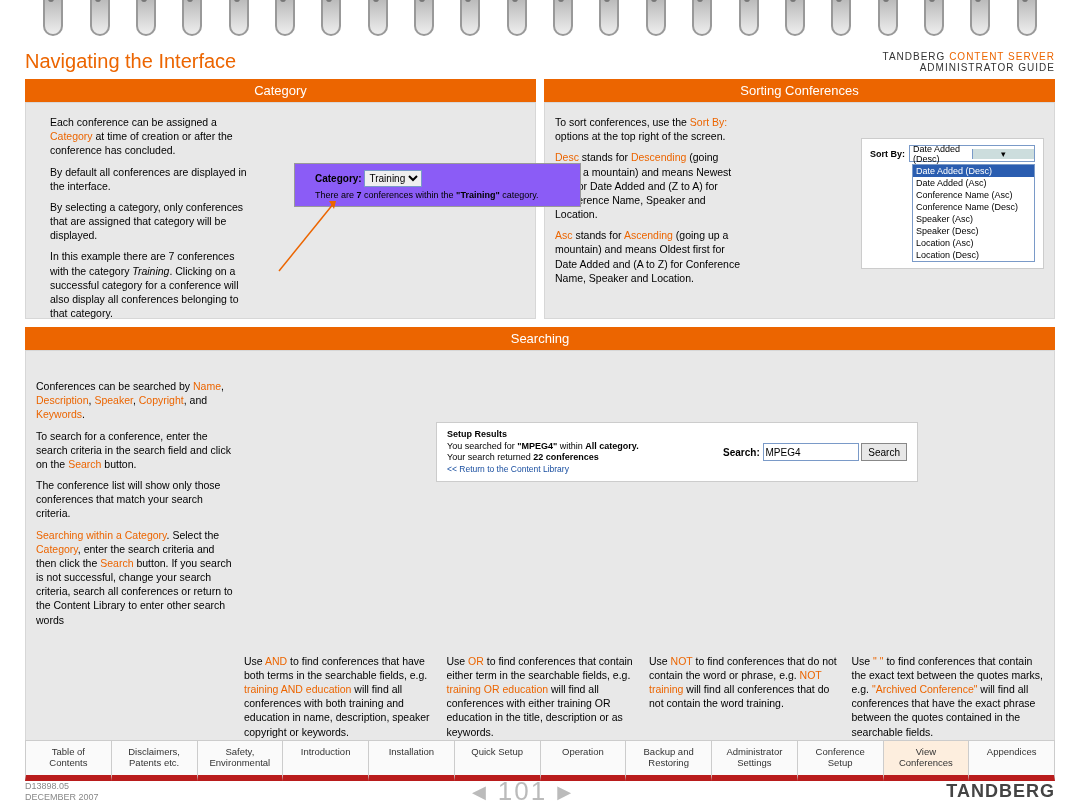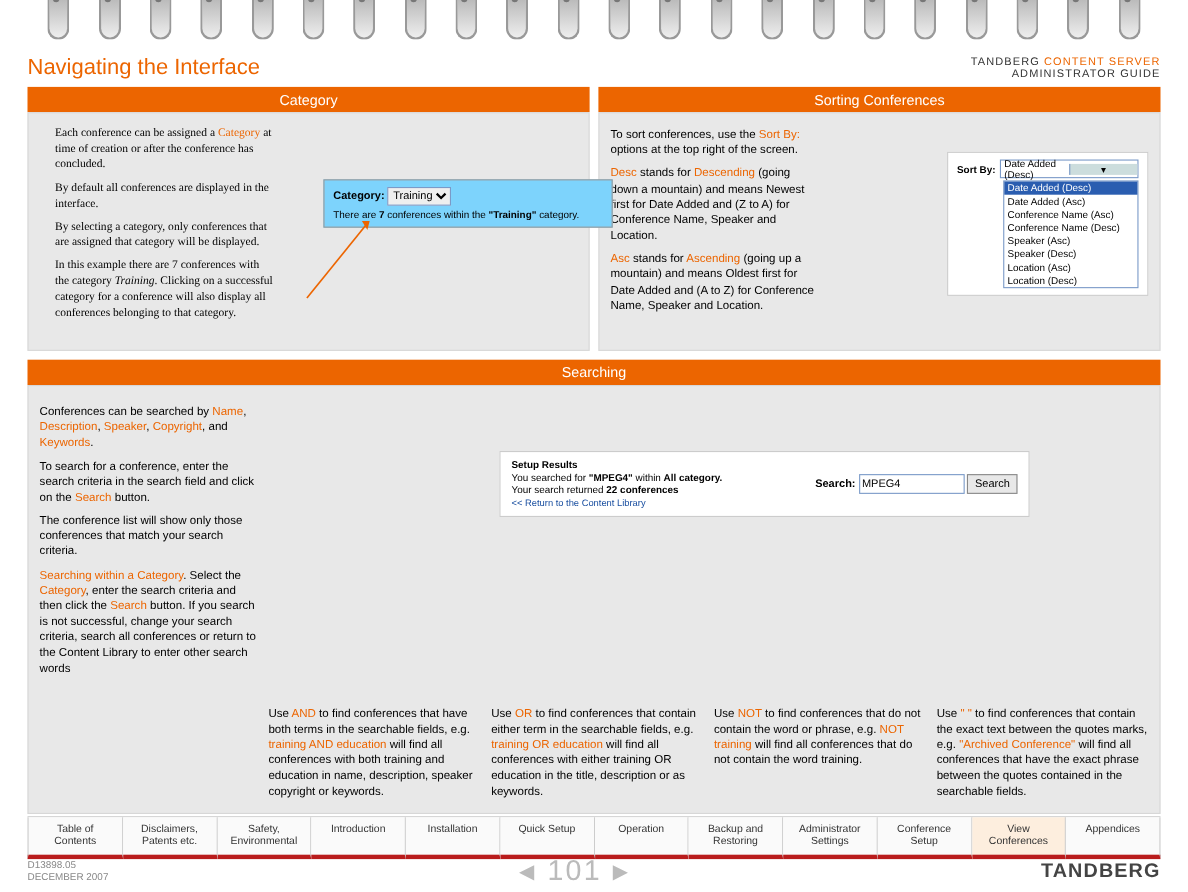--- a/index.html
+++ b/index.html
@@ -19,55 +19,55 @@
 .grey{background:#e8e8e8;border:1px solid #d7d7d7;}
 .txt{font-size:10.5px;line-height:1.35;color:#000;}
 .txt p{margin:0 0 7px 0;}
 .orange{color:#ec6500;}
 .bold{font-weight:bold;}
 .ital{font-style:italic;}
 
 #toprow{display:flex;gap:8px;}
 #toprow .half{flex:1;}
 #catpanel{display:flex;gap:0;}
-#catpanel .narr{width:200px;padding:12px 24px;font-family:Liberation Serif, serif;}
+#catpanel .narr{width:200px;padding:12px 24px;}
 #catpanel .illu{flex:1;position:relative;}
 #sortpanel{display:flex;gap:0;}
 #sortpanel .narr{width:190px;padding:12px 10px;}
 #sortpanel .illu{flex:1;position:relative;}
 
-.catbox{position:absolute;top:60px;left:20px;width:245px;border:1px solid #999;background:#7dd3fc;padding:6px 8px;font-size:10px;}
+.catbox{position:absolute;top:60px;left:20px;width:245px;border:1px solid #999;background:#8b5cf6;padding:6px 20px;font-size:10px;}
 .catbox select{font-size:10px;border:1px solid #7a9ac8;height:17px;}
 .catbox .sub{font-size:9px;margin-top:3px;}
 .arrow-svg{position:absolute;top:90px;left:0;width:100px;height:80px;}
 
 .sortbox{position:absolute;top:35px;right:10px;background:#fff;border:1px solid #ccc;padding:6px 8px;font-size:10px;width:165px;}
 .sortbox .lbl{font-weight:bold;font-size:9px;}
 .sortbox .dropdown{border:1px solid #7a9ac8;background:#fff;margin-top:2px;font-size:9px;}
 .sortbox .dropdown .sel{background:#2a5db0;color:#fff;padding:1px 3px;}
 .sortbox .dropdown div{padding:1px 3px;white-space:nowrap;}
 .combo{display:flex;align-items:center;border:1px solid #7a9ac8;height:15px;font-size:9px;background:#fff;}
 .combo span{flex:1;padding:0 3px;}
 .combo .btn{width:13px;text-align:center;background:#cdd;border-left:1px solid #7a9ac8;}
 
-#searchwrap{display:flex;gap:18px;margin-top:4px;}
+#searchwrap{display:flex;gap:0;margin-top:16px;}
 #searchwrap .narr{width:200px;padding:12px 10px;}
 #searchwrap .wide{flex:1;position:relative;}
 .searchres{position:absolute;top:55px;left:190px;width:460px;background:#fff;border:1px solid #ccc;padding:6px 10px;font-size:10px;display:flex;justify-content:space-between;align-items:center;}
 .searchres .left{font-size:9px;line-height:1.3;}
 .searchres .left .ret{color:#1a4fa0;font-size:8.5px;}
 .searchres .right{font-size:10px;}
 .searchres input[type=text]{border:1px solid #7a9ac8;font-size:10px;width:90px;height:14px;}
 .searchres input[type=button]{border:1px solid #888;background:#e8e8e8;font-size:10px;height:18px;padding:0 6px;}
 
 #tips{display:flex;gap:10px;margin-top:8px;}
 #tips .tip{flex:1;font-size:10.5px;line-height:1.35;}
 
 #tabs{position:absolute;bottom:30px;left:25px;right:25px;display:flex;border-top:1px solid #ccc;}
-#tabs .tab{flex:1;text-align:center;font-size:9.5px;padding:6px 2px;color:#333;border-right:1px solid #ccc;border-bottom:4px solid #b91c1c;background:#fafafa;line-height:1.15;}
+#tabs .tab{flex:1;text-align:center;font-size:9.5px;padding:6px 2px;color:#333;border-right:1px solid #ccc;border-bottom:6px solid #b91c1c;background:#fafafa;line-height:1.15;}
 #tabs .tab:first-child{border-left:1px solid #ccc;}
 #tabs .tab.active{background:#fdeede;}
 
 #footer{position:absolute;bottom:4px;left:25px;right:25px;display:flex;justify-content:space-between;align-items:center;}
 #footer .doc{font-size:9px;color:#888;line-height:1.2;}
 #footer .pager{font-size:26px;color:#bbb;display:flex;align-items:center;gap:10px;letter-spacing:2px;}
 #footer .pager .tri{font-size:18px;}
 #footer .brand{font-size:18px;font-weight:bold;letter-spacing:1px;color:#444;}
 </style>
 </head>

